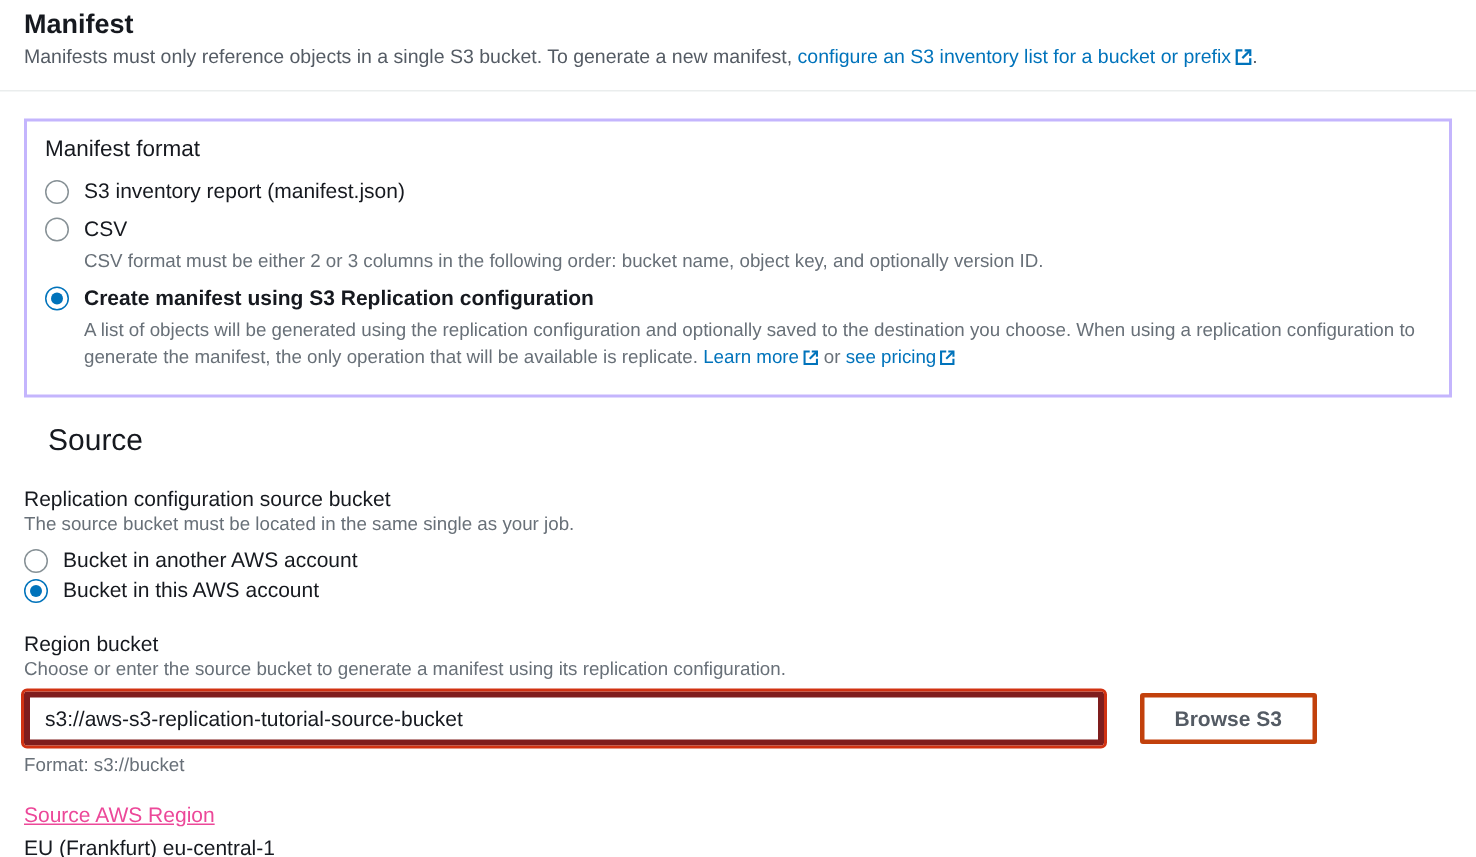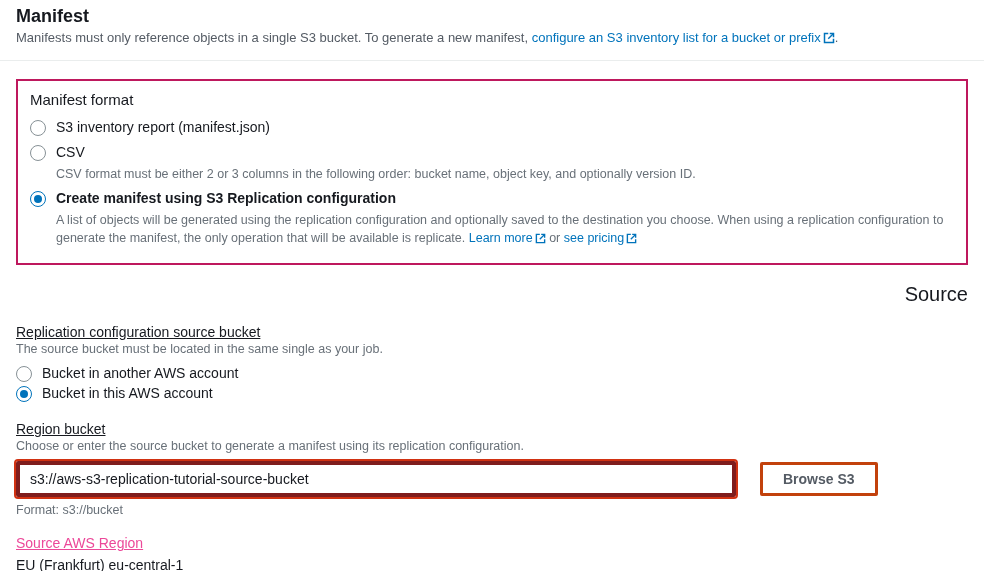--- a/index.html
+++ b/index.html
@@ -35,21 +35,21 @@
     display: inline-block;
     vertical-align: -2px;
     margin-left: 2px;
   }
   .divider {
     border: none;
     border-top: 1px solid #eaeded;
     margin: 0 -16px 18px -16px;
   }
   .highlight-box {
-    border: 2px solid #be185d;
+    border: 2px solid #c4b5fd;
     padding: 10px 12px 14px 12px;
     margin-bottom: 18px;
   }
   .fieldset-title {
     font-size: 15px;
     font-weight: 400;
     color: #16191f;
     margin: 0 0 10px 0;
   }
   .radio-row {
@@ -90,29 +90,27 @@
   .radio-help {
     font-size: 12.5px;
     color: #687078;
     margin-top: 2px;
     line-height: 1.45;
   }
   .source-title {
     font-size: 20px;
     font-weight: 400;
     color: #16191f;
-    margin: 4px 0 18px 4px;
-    text-align: right;
+    margin: 4px 0 18px 16px;
   }
   .field-group { margin-bottom: 18px; }
   .field-label {
     font-size: 14px;
     color: #16191f;
     margin: 0 0 2px 0;
-    text-decoration: underline;
   }
   .field-help {
     font-size: 12.5px;
     color: #687078;
     margin: 0 0 8px 0;
   }
   .input-row {
     display: flex;
     align-items: center;
     gap: 24px;

